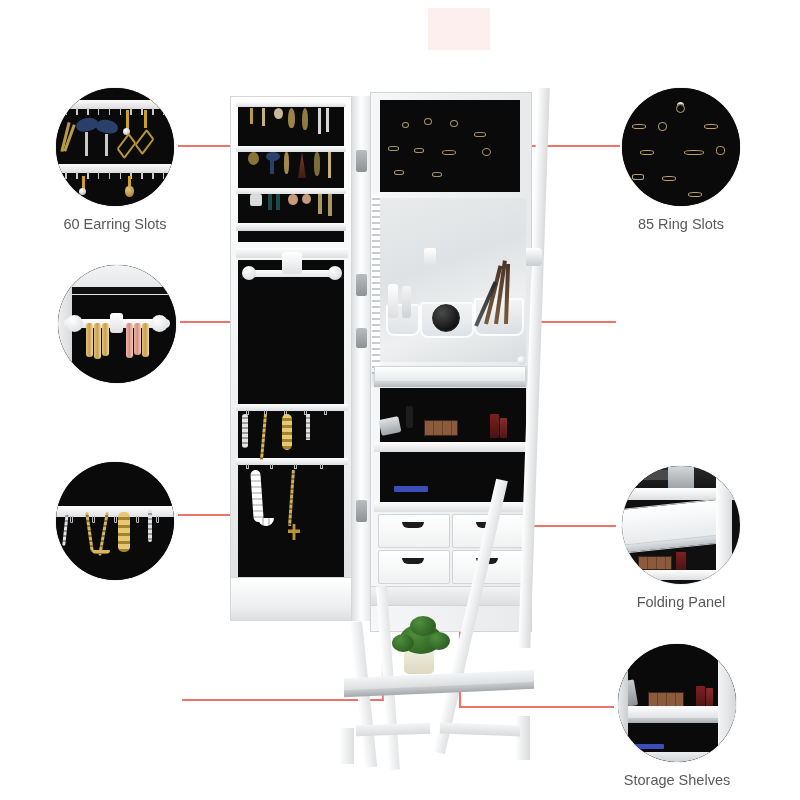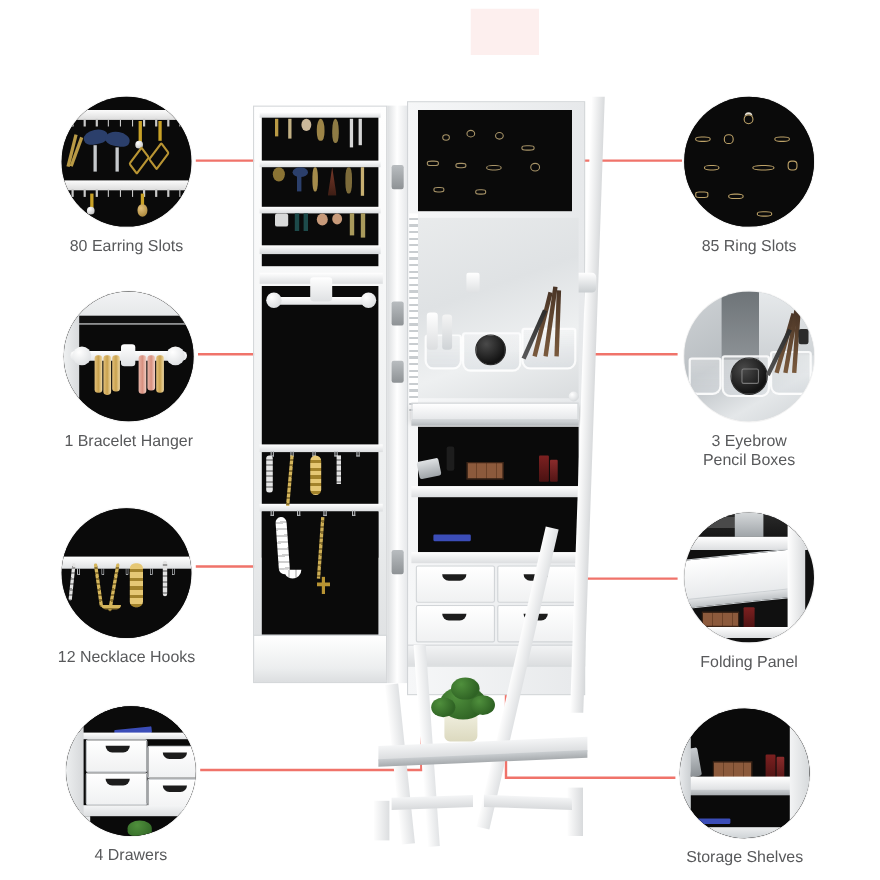--- a/index.html
+++ b/index.html
@@ -289,21 +289,21 @@
       <div class="diamondE" style="left:82px; top:44px;"></div>
 
       <div class="earring" style="left:8px; top:34px; height:30px; transform:rotate(14deg); background:#b99a45;"></div>
       <div class="earring" style="left:12px; top:36px; height:28px; transform:rotate(20deg); background:#b99a45;"></div>
 
       <div class="earring" style="left:26px; top:88px; height:14px;"></div>
       <div class="ebead" style="left:23px; top:100px;"></div>
       <div class="earring" style="left:72px; top:88px; height:12px;"></div>
       <div class="ebead" style="left:69px; top:98px; background:radial-gradient(circle at 35% 30%,#e3c07a,#9d7a2d); width:9px; height:11px; border-radius:50% 50% 60% 60%;"></div>
     </div>
-    <div class="caption">80 Earring Slots</div>
+    <div class="caption">60 Earring Slots</div>
   </div>
 
   <div class="callout left" style="left:58px; top:265px;">
     <div class="bubble">
       <div class="felt"></div>
       <div style="position:absolute;left:0;top:0;width:118px;height:30px;background:linear-gradient(180deg,#f2f3f4,#e2e4e6);"></div>
       <div style="position:absolute;left:0;top:22px;width:118px;height:7px;background:#101010;"></div>
       <div style="position:absolute;left:0;top:0;width:14px;height:118px;background:linear-gradient(90deg,#eef0f1,#d8dadc);"></div>
       <div class="rod"></div>
       <div class="rodknob" style="left:8px;"></div>
@@ -311,21 +311,20 @@
       <div style="position:absolute;left:52px;top:48px;width:13px;height:20px;background:linear-gradient(180deg,#ffffff,#dfe1e3);border-radius:3px;"></div>
 
       <div class="bangle bangleGold" style="left:28px;top:58px;height:34px;"></div>
       <div class="bangle bangleGold" style="left:36px;top:58px;height:36px;"></div>
       <div class="bangle bangleGold" style="left:44px;top:58px;height:33px;"></div>
 
       <div class="bangle bangleRose" style="left:68px;top:58px;height:35px;"></div>
       <div class="bangle bangleRose" style="left:76px;top:58px;height:32px;"></div>
       <div class="bangle bangleGold" style="left:84px;top:58px;height:34px;"></div>
     </div>
-    <div class="caption">1 Bracelet Hanger</div>
   </div>
 
   <div class="callout left" style="left:56px; top:462px;">
     <div class="bubble">
       <div class="felt"></div>
       <div class="nbar" style="top:44px;"></div>
       <div class="nhook" style="left:14px;top:54px;"></div>
       <div class="nhook" style="left:36px;top:54px;"></div>
       <div class="nhook" style="left:58px;top:54px;"></div>
       <div class="nhook" style="left:80px;top:54px;"></div>
@@ -334,86 +333,40 @@
       <div class="chain chainSilver" style="left:8px;top:50px;height:34px;transform:rotate(6deg);"></div>
 
       <div class="chain" style="left:32px;top:50px;height:40px;transform:rotate(-8deg);"></div>
       <div class="chain" style="left:46px;top:50px;height:44px;transform:rotate(10deg);"></div>
       <div class="chain" style="left:36px;top:88px;width:18px;height:4px;border-radius:0 0 9px 9px;"></div>
 
       <div style="position:absolute;left:62px;top:50px;width:12px;height:40px;background:repeating-linear-gradient(#e6c875 0 5px,#a3832c 5px 8px);border-radius:5px;"></div>
 
       <div class="chain chainSilver" style="left:92px;top:48px;height:32px;width:4px;"></div>
     </div>
-    <div class="caption">12 Necklace Hooks</div>
-  </div>
-
-  <div class="callout left" style="left:60px; top:642px;">
-    <div class="bubble">
-      <div class="felt"></div>
-      <div style="position:absolute;left:0;top:0;width:118px;height:26px;background:#0b0b0b;"></div>
-      <div class="blue-strip" style="left:44px;top:20px;width:34px;height:6px;transform:rotate(-6deg);"></div>
-      <div style="position:absolute;left:0;top:24px;width:118px;height:6px;background:linear-gradient(#ffffff,#e0e2e4);"></div>
-
-      <div class="drawer" style="left:18px;top:30px;width:56px;height:30px;"></div>
-      <div class="dhandle" style="left:36px;top:36px;"></div>
-      <div class="drawer" style="left:74px;top:36px;width:46px;height:30px;"></div>
-      <div class="dhandle" style="left:88px;top:42px;"></div>
-      <div class="drawer" style="left:18px;top:60px;width:56px;height:30px;"></div>
-      <div class="dhandle" style="left:36px;top:66px;"></div>
-      <div class="drawer" style="left:74px;top:66px;width:46px;height:30px;"></div>
-      <div class="dhandle" style="left:88px;top:72px;"></div>
-
-      <div style="position:absolute;left:12px;top:90px;width:110px;height:10px;background:linear-gradient(#f4f5f6,#dcdee0);"></div>
-      <div style="position:absolute;left:14px;top:100px;width:8px;height:18px;background:#e8eaec;"></div>
-      <div style="position:absolute;left:56px;top:104px;width:22px;height:14px;background:radial-gradient(circle at 40% 30%,#4f8f3c,#2f6324);border-radius:50% 50% 30% 30%;"></div>
-      <div style="position:absolute;left:0;top:0;width:16px;height:118px;background:linear-gradient(90deg,#eceeef,#d6d8da);"></div>
-    </div>
-    <div class="caption">4 Drawers</div>
-  </div>
+  </div>
+
 
   <div class="callout right" style="left:622px; top:88px;">
     <div class="bubble">
       <div class="felt"></div>
       <div class="ring gem" style="left:54px; top:16px;"></div>
       <div class="ring" style="left:36px; top:34px; border-radius:45%;"></div>
       <div class="ring band" style="left:10px; top:36px;"></div>
       <div class="ring band" style="left:82px; top:36px;"></div>
       <div class="ring band" style="left:18px; top:62px;"></div>
       <div class="ring band" style="left:62px; top:62px; width:20px;"></div>
       <div class="ring band" style="left:94px; top:58px; width:9px; height:9px;"></div>
       <div class="ring" style="left:10px; top:86px; border-radius:30%; width:12px; height:6px;"></div>
       <div class="ring band" style="left:40px; top:88px;"></div>
       <div class="ring band" style="left:66px; top:104px;"></div>
     </div>
     <div class="caption">85 Ring Slots</div>
   </div>
 
-  <div class="callout right" style="left:622px; top:265px;">
-    <div class="bubble light">
-      <div style="position:absolute;inset:0;background:linear-gradient(150deg,#cfd3d6,#b9bec2 45%,#e4e7e9 75%,#cfd3d6);"></div>
-      <div style="position:absolute;left:34px;top:0;width:34px;height:62px;background:linear-gradient(180deg,#6e7478,#8d9296);"></div>
-      <div style="position:absolute;left:68px;top:0;width:50px;height:58px;background:linear-gradient(180deg,#e6e9eb,#cfd3d6);"></div>
-
-      <div class="acrylic" style="left:4px;top:60px;width:30px;height:34px;"></div>
-      <div class="acrylic" style="left:34px;top:58px;width:44px;height:38px;"></div>
-      <div class="acrylic" style="left:78px;top:54px;width:38px;height:40px;"></div>
-
-      <div class="compact" style="left:42px;top:60px;"></div>
-      <div style="position:absolute;left:52px;top:70px;width:16px;height:14px;border:1px solid #9a9a9a;border-radius:2px;opacity:.7;"></div>
-
-      <div class="pencil" style="left:82px;top:18px;height:56px;transform:rotate(16deg);"></div>
-      <div class="pencil" style="left:90px;top:16px;height:58px;transform:rotate(10deg);"></div>
-      <div class="pencil" style="left:98px;top:20px;height:54px;transform:rotate(4deg);"></div>
-      <div class="pencil" style="left:74px;top:30px;height:46px;transform:rotate(26deg);background:linear-gradient(#2b2b2b,#555);"></div>
-      <div style="position:absolute;left:104px;top:34px;width:9px;height:14px;background:#2b2b2b;border-radius:2px;"></div>
-    </div>
-    <div class="caption">3 Eyebrow
-Pencil Boxes</div>
-  </div>
 
   <div class="callout right" style="left:622px; top:466px;">
     <div class="bubble light">
       <div style="position:absolute;inset:0;background:#101010;"></div>
       <div style="position:absolute;left:0;top:0;width:118px;height:30px;background:linear-gradient(180deg,#2a2a2a,#101010);"></div>
       <div style="position:absolute;left:8px;top:4px;width:40px;height:10px;background:#4a4a4a;border-radius:2px;"></div>
       <div style="position:absolute;left:46px;top:0;width:26px;height:22px;background:linear-gradient(180deg,#d5d8da,#9fa4a8);"></div>
 
       <div style="position:absolute;left:0;top:22px;width:118px;height:12px;background:linear-gradient(#ffffff,#dcdee0);"></div>
 

